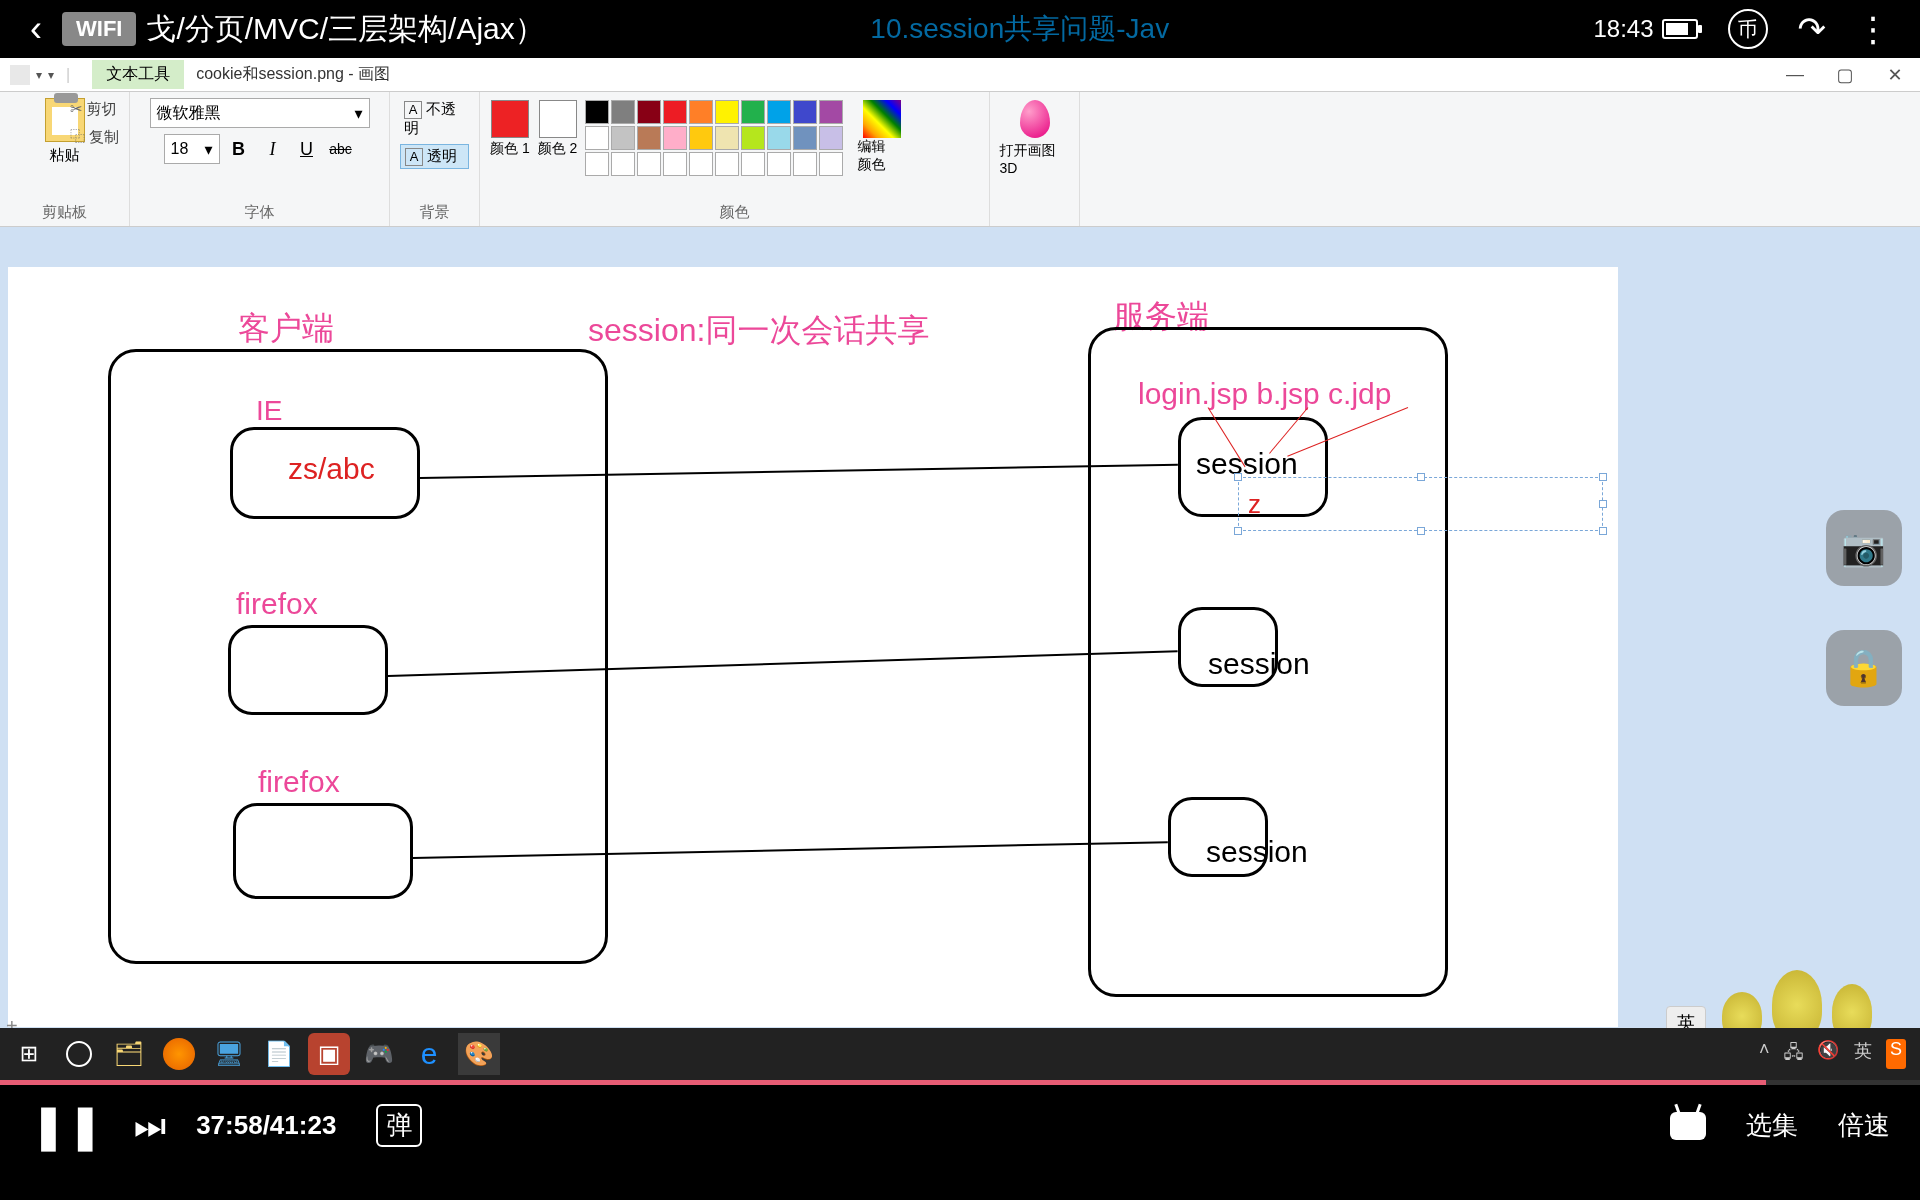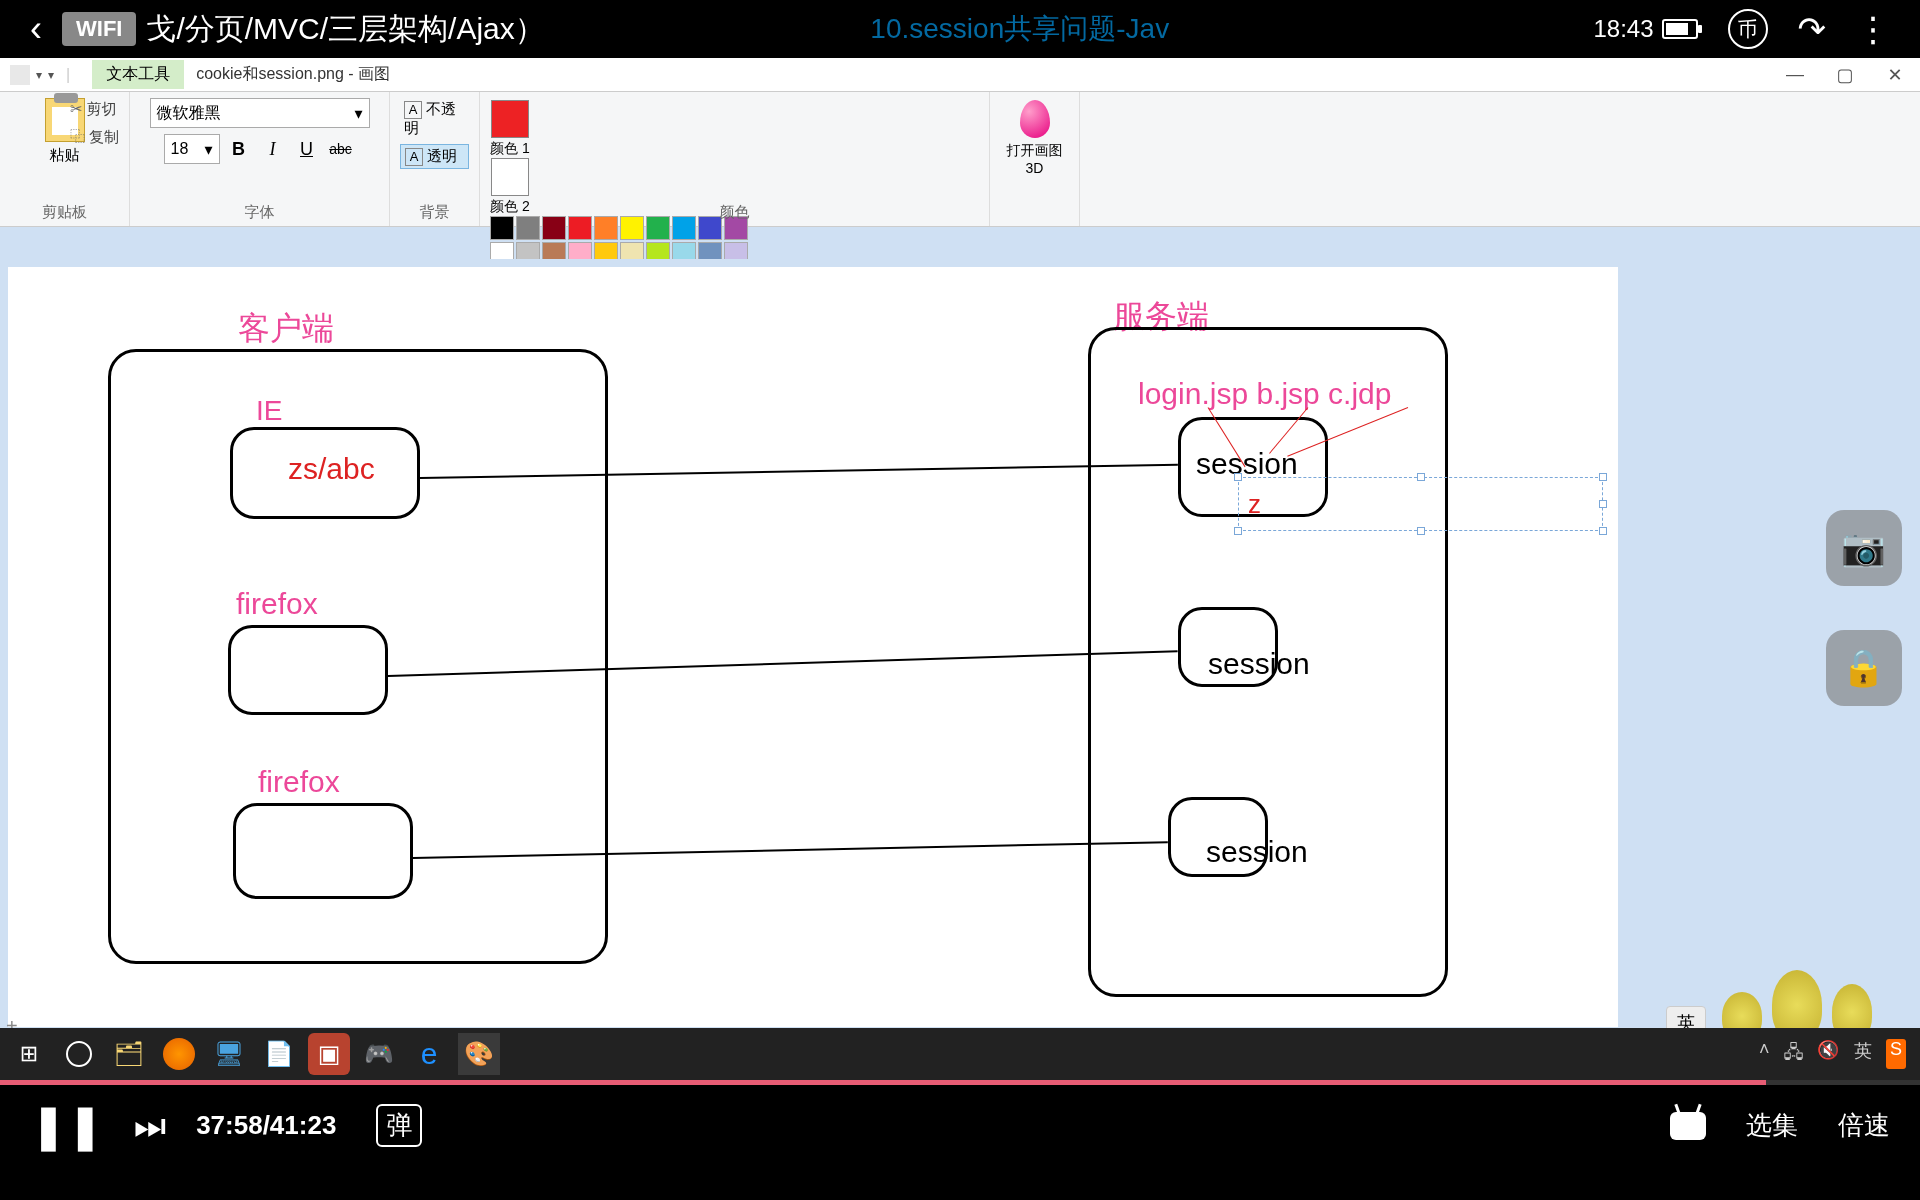--- a/index.html
+++ b/index.html
@@ -61,21 +61,21 @@
 .italic{font-style:italic;font-family:serif}
 .underline{text-decoration:underline}
 .strike{text-decoration:line-through;font-size:14px}
 
 .bg-grp{width:90px}
 .bg-opts{font-size:15px}
 .bg-opts div{margin-bottom:4px;padding:2px 4px}
 .bg-opts .sel{background:#cde6f7;border:1px solid #7ab5e0}
 .A-box{display:inline-block;border:1px solid #888;width:18px;height:18px;text-align:center;line-height:16px;font-size:13px;margin-right:4px}
 
-.color-grp{width:510px;display:flex;flex-direction:column;align-items:flex-start;padding-top:8px}
+.color-grp{width:510px;display:flex;flex-direction:row;align-items:flex-start;padding-top:8px}
 .color-preview{display:flex;flex-direction:column;align-items:center;margin-right:8px}
 .color-box{width:38px;height:38px;border:1px solid #888}
 .color-box.c1{background:#ed2224}
 .color-box.c2{background:#fff}
 .color-lbl{font-size:14px;margin-top:2px;text-align:center}
 .palette{display:grid;grid-template-columns:repeat(10,24px);grid-template-rows:repeat(3,24px);gap:2px}
 .pc{width:24px;height:24px;border:1px solid #aaa}
 .rainbow{width:38px;height:38px;background:linear-gradient(45deg,red,orange,yellow,green,blue,purple);margin-left:10px}
 .edit-color{display:flex;flex-direction:column;align-items:center;margin-left:10px;font-size:14px}
 
@@ -253,29 +253,30 @@
       <div class="edit-color">
         <div class="rainbow"></div>
         <div style="width:40px">编辑颜色</div>
       </div>
       <div class="rgroup-label">颜色</div>
     </div>
 
     <div class="rgroup p3d-grp">
       <div style="display:flex;flex-direction:column;align-items:center">
         <div class="balloon"></div>
-        <div style="font-size:14px;text-align:center;width:70px;margin-top:4px">打开画图 3D</div>
+        <div style="font-size:14px;width:70px;margin-top:4px">打开画图 3D</div>
       </div>
     </div>
   </div>
 
   <div class="canvas-area">
     <div class="canvas">
 
       <div class="dlabel" style="left:230px;top:40px">客户端</div>
+      <div class="dlabel" style="left:580px;top:42px">session:同一次会话共享</div>
       <div class="dlabel" style="left:1105px;top:28px">服务端</div>
       <div class="dlabel" style="left:1130px;top:110px;font-size:30px">login.jsp  b.jsp  c.jdp</div>
 
       <div class="dbox" style="left:100px;top:82px;width:500px;height:615px"></div>
 
       <div class="dbox" style="left:1080px;top:60px;width:360px;height:670px"></div>
 
       <div class="dlabel" style="left:248px;top:128px;font-size:28px">IE</div>
       <div class="small-box" style="left:222px;top:160px;width:190px;height:92px"></div>
       <div class="box-text redtxt" style="left:280px;top:185px">zs/abc</div>

